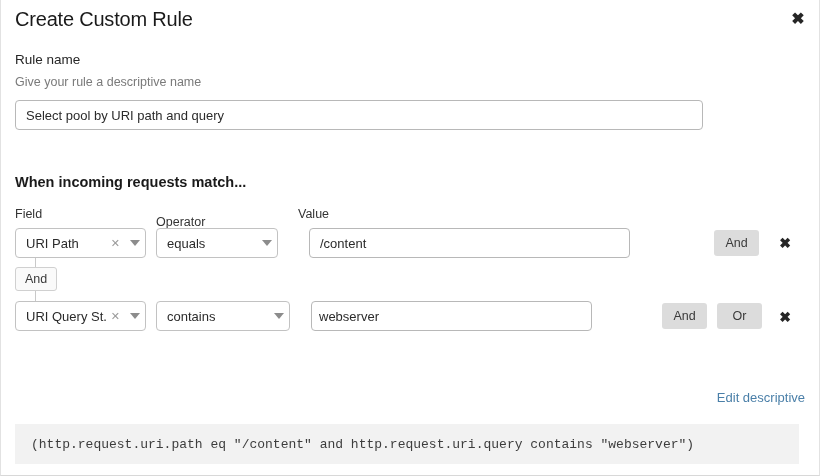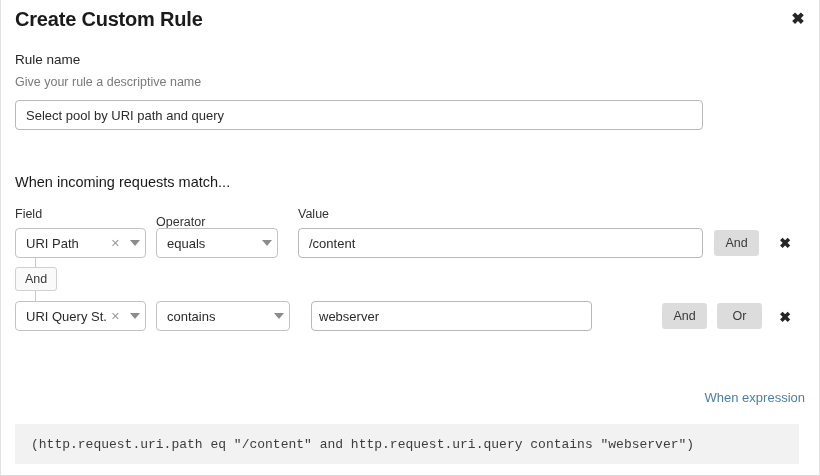--- a/index.html
+++ b/index.html
@@ -22,21 +22,21 @@
     border-left: 1px solid #e2e2e2;
     border-right: 1px solid #e2e2e2;
     border-bottom: 1px solid #d8d8d8;
     background: #ffffff;
   }
   .modal-title {
     position: absolute;
     left: 14px;
     top: 8px;
     font-size: 20px;
-    font-weight: bold;
+    font-weight: normal;
     letter-spacing: -0.2px;
     color: #1a1a1a;
   }
   .close-btn {
     position: absolute;
     right: 8px;
     top: 6px;
     width: 26px;
     height: 26px;
     display: flex;
@@ -54,21 +54,21 @@
     color: #262626;
   }
   .field-hint {
     position: absolute;
     font-size: 12.5px;
     color: #7a7a7a;
   }
   .section-title {
     position: absolute;
     font-size: 14.5px;
-    font-weight: normal;
+    font-weight: bold;
     color: #1a1a1a;
   }
   .text-input {
     position: absolute;
     box-sizing: border-box;
     border: 1px solid #b8b8b8;
     border-radius: 4px;
     background: #ffffff;
     font-family: "Liberation Sans", sans-serif;
     font-size: 13px;
@@ -229,21 +229,21 @@
       </span>
   </div>
 
   <div class="select-box" style="left:155px; top:228px; width:122px;">
     <span class="select-text">equals</span>
     <span class="select-caret">
         <span class="caret-tri"></span>
       </span>
   </div>
 
-  <input class="text-input" style="left: 297px; top: 228px; width: 405px; height: 30px;" value="/content">
+  <input class="text-input" style="left: 308px; top: 228px; width: 321px; height: 30px;" value="/content">
 
   <div class="logic-btn" style="left:713px; top:230px; width:45px;">And</div>
 
   <div class="row-delete" style="left:775px; top:234px;">✖</div>
 
   <div class="connector-line" style="left:34px; top:258px; height:13px;"></div>
   <div class="connector-badge" style="left:14px; top:267px;">And</div>
   <div class="connector-line" style="left:34px; top:291px; height:14px;"></div>
 
   <div class="select-box" style="left:14px; top:301px; width:131px;">
@@ -261,19 +261,19 @@
       </span>
   </div>
 
   <input class="text-input" style="left: 310px; top: 301px; width: 281px; height: 30px; padding-left: 7px;" value="webserver">
 
   <div class="logic-btn" style="left:661px; top:303px; width:45px;">And</div>
   <div class="logic-btn" style="left:716px; top:303px; width:45px;">Or</div>
 
   <div class="row-delete" style="left:775px; top:308px;">✖</div>
 
-  <div class="edit-expr">When expression</div>
+  <div class="edit-expr">Edit descriptive</div>
 
   <div class="code-box">
     <span class="code-text">(http.request.uri.path eq "/content" and http.request.uri.query contains "webserver")</span>
   </div>
 
 </div>
 
 </body></html>

